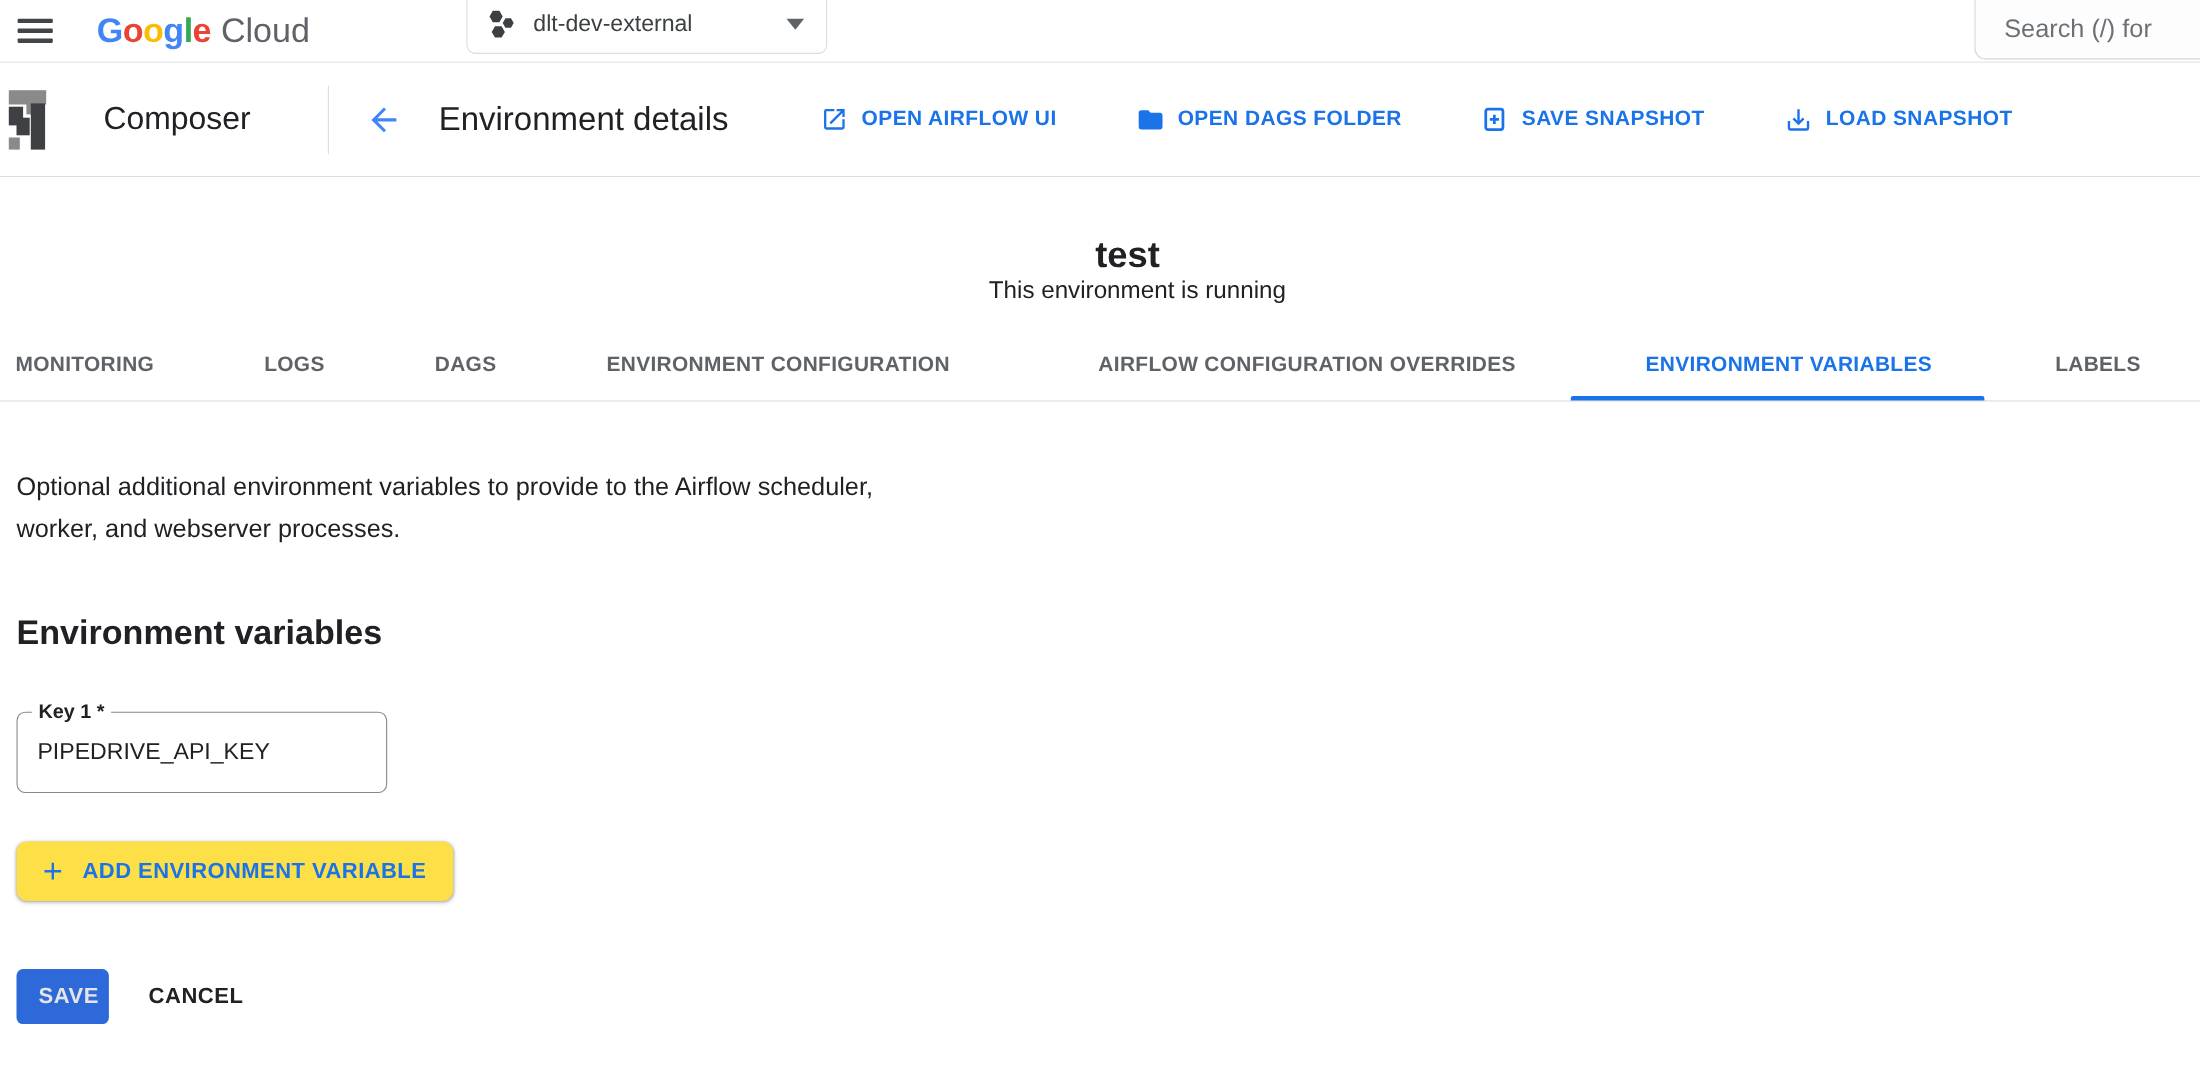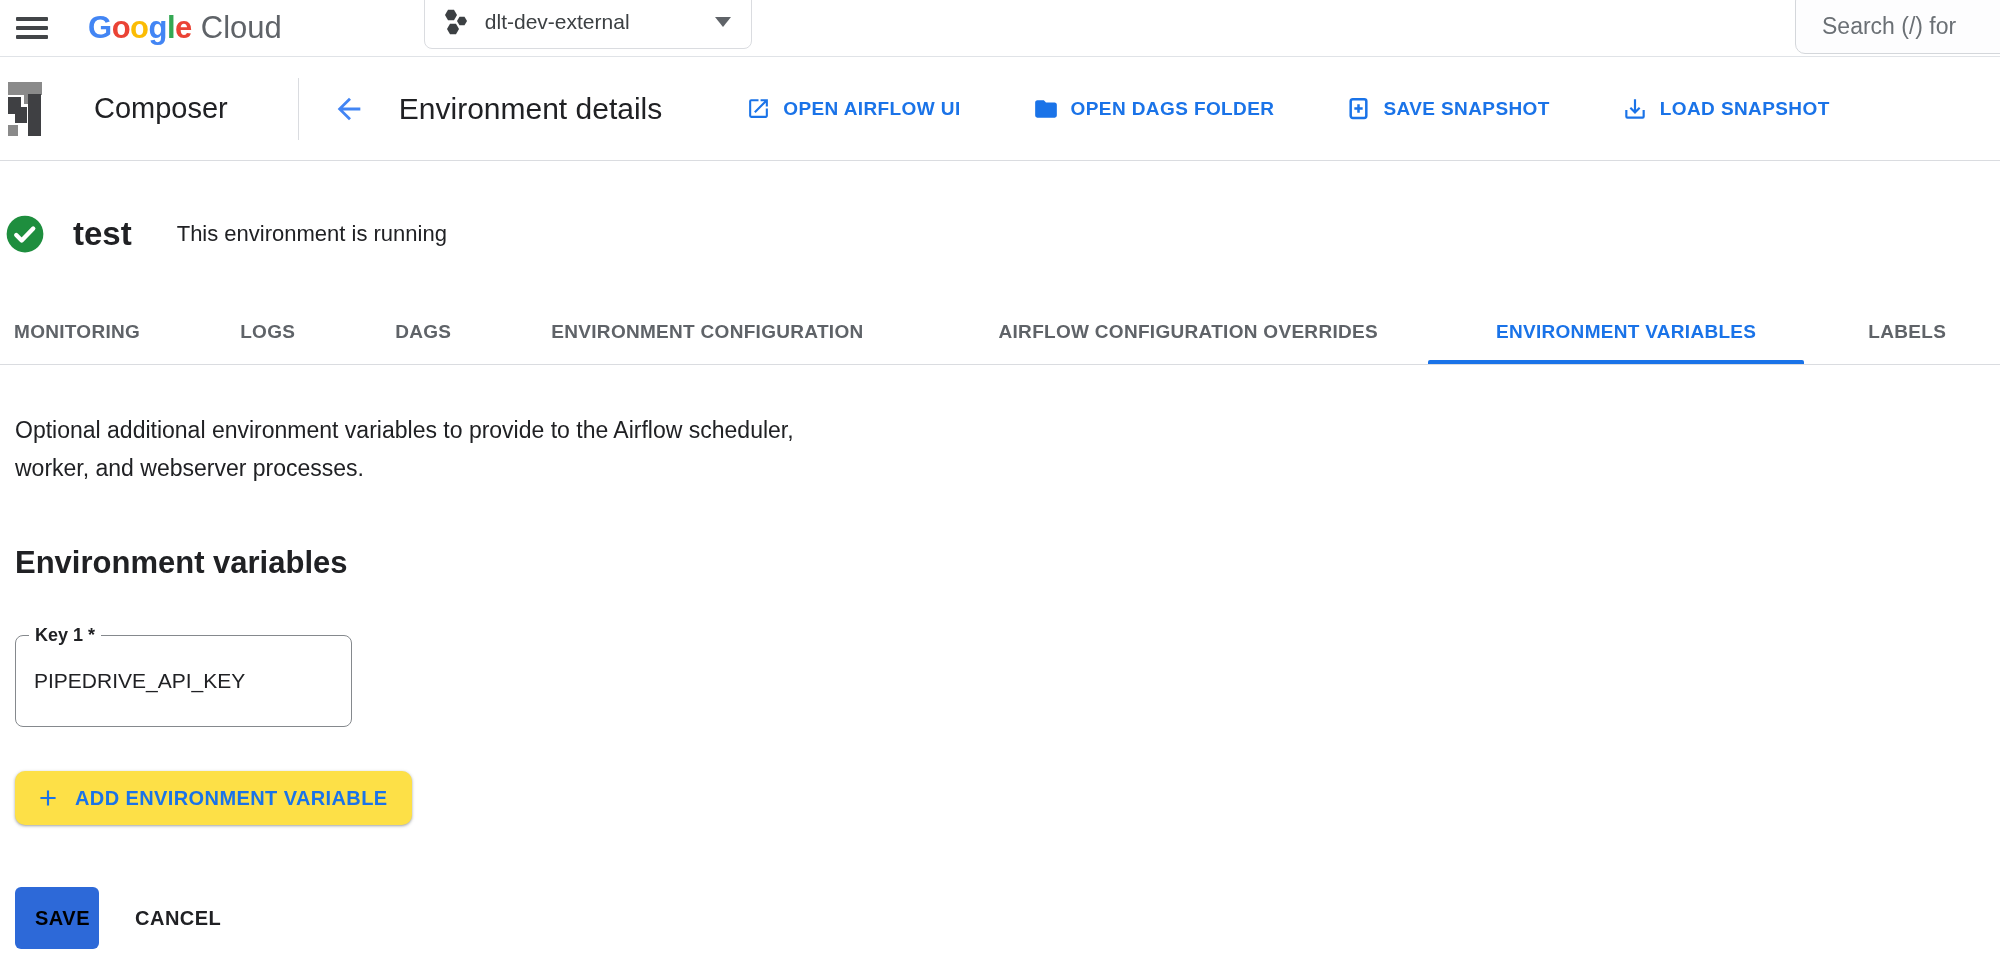--- a/index.html
+++ b/index.html
@@ -39,58 +39,58 @@
   .product-name { margin-left:46px; font-size:29px; color:#202124; }
   .vdivider { width:1px; height:62px; background:#dadce0; margin-left:70px; }
   .back-btn { margin-left:28px; width:44px; height:44px; display:flex; align-items:center;
               justify-content:center; cursor:pointer; border-radius:50%; }
   .page-title { margin-left:28px; font-size:30px; color:#202124; }
   .header-actions { display:flex; align-items:center; margin-left:84px; gap:72px;justify-content:center; }
   .hbtn { display:flex; align-items:center; gap:12px; color:#1a73e8; font-size:19px;
           font-weight:700; letter-spacing:0.4px; cursor:pointer; flex:none; }
 
   
-  .status-row { display:flex; align-items:center; padding:52px 0 0 4px; height:94px; }
+  .status-row { display:flex; align-items:center; padding:52px 0 0 23px; height:94px;flex-direction:column; }
   .status-row .env-name { margin-left:27px; font-size:33px; font-weight:700; color:#202124; }
   .status-row .env-msg { margin-left:45px; font-size:22px; color:#202124; }
 
   
   .tabs { display:flex; align-items:stretch; height:66px; margin-top:44px;
           border-bottom:1px solid #dadce0; white-space:nowrap; }
   .tab { position:relative; display:flex; align-items:center; padding:0 50px;
          font-size:19px; font-weight:700; letter-spacing:0.3px; color:#5f6368; cursor:pointer; }
   .tab:nth-child(1){ padding-left:14px; }
   .tab:nth-child(5){ padding-left:85px; }
   .tab:nth-child(6){ padding-left:68px; padding-right:48px; }
   .tab:nth-child(7){ padding-left:64px; }
   .tab.active { color:#1a73e8; }
   .tab.active::after { content:""; position:absolute; left:0; right:0; bottom:0;
                        height:4px; background:#1a73e8; border-radius:2px 2px 0 0; }
 
   
   .content { padding-left:15px; }
-  .description { margin-top:46px; width:800px; font-size:23px; line-height:38px; color:#202124; }
+  .description { margin-top:58px; width:800px; font-size:23px; line-height:38px; color:#202124; }
   .section-heading { margin-top:58px; font-size:31px; font-weight:700; color:#202124; }
   .form-row { margin-top:54px; display:flex; gap:26px; }
-  .field { position:relative; width:337px; height:92px; border:1px solid #85898d;
+  .field { position:relative; width:337px; height:74px; border:1px solid #85898d;
            border-radius:8px; background:#fff; }
   .field .flabel { position:absolute; top:-11px; left:13px; background:#fff; padding:0 6px;
                    font-size:18px; font-weight:700; color:#202124; line-height:20px; }
   .field input { width:100%; height:100%; border:none; outline:none; background:transparent;
                  font-size:21px; color:#202124; padding:0 18px; border-radius:8px;
                  font-family:"Liberation Sans",sans-serif; }
   .field input::placeholder { color:#80868b; opacity:1; }
   .add-btn { margin-top:44px; display:inline-flex; align-items:center; gap:14px; height:54px;
              padding:0 24px 0 20px; border:none; border-radius:10px; background:#fde047;
              box-shadow:0 1px 2px rgba(60,64,67,.3), 0 1px 3px 1px rgba(60,64,67,.15);
              color:#1a73e8; font-size:20px; font-weight:700; letter-spacing:0.4px; cursor:pointer;
              font-family:"Liberation Sans",sans-serif; }
   .form-actions { margin-top:62px; display:flex; align-items:center; }
-  .save-btn { width:84px; height:62px; border:none; border-radius:6px; background:#2d69d8;
-              color:#000000; font-size:20px; font-weight:700; letter-spacing:0.5px; cursor:pointer;
+  .save-btn { width:84px; height:50px; border:none; border-radius:6px; background:#2d69d8;
+              color:#e5e5e5; font-size:20px; font-weight:700; letter-spacing:0.5px; cursor:pointer;
               font-family:"Liberation Sans",sans-serif;padding-left:11px; }
   .cancel-btn { margin-left:36px; border:none; background:transparent; color:#202124;
                 font-size:20px; font-weight:700; letter-spacing:0.5px; cursor:pointer;
                 font-family:"Liberation Sans",sans-serif; }
 </style>
 </head>
 <body>
 
 <div class="topbar">
   <div class="hamburger">

